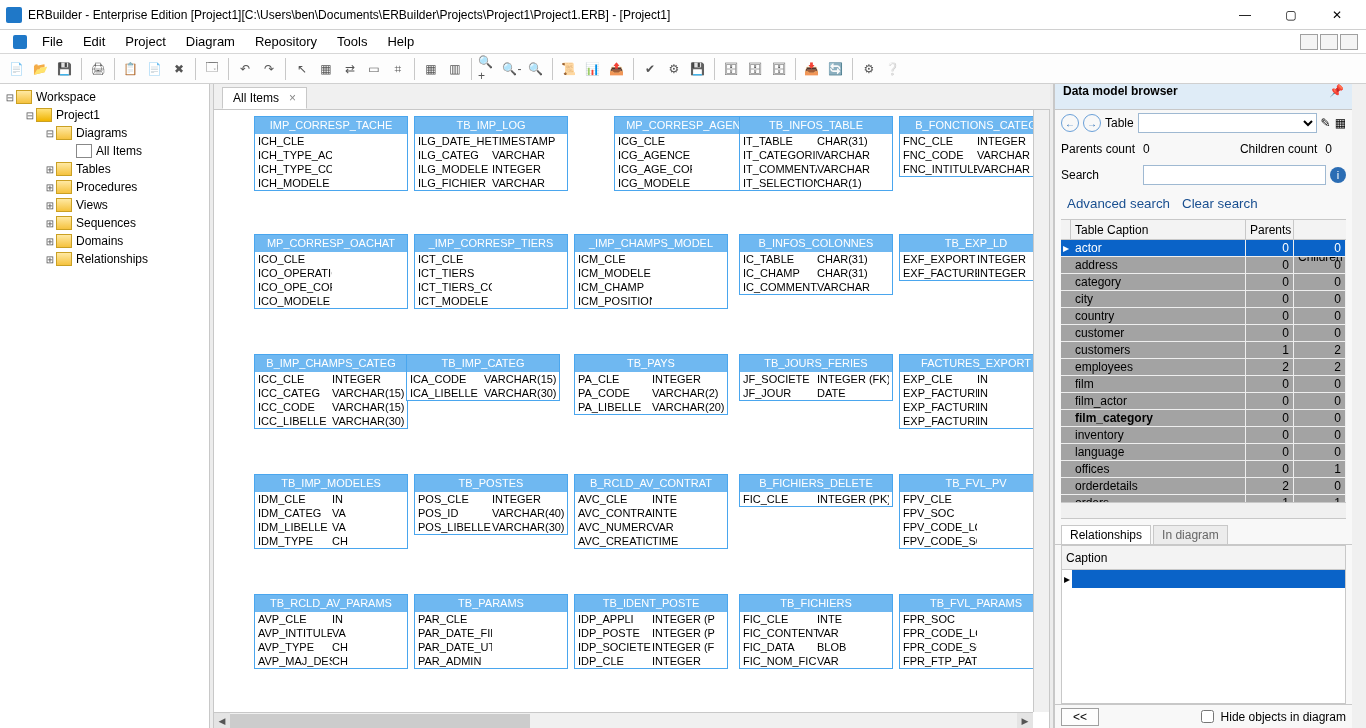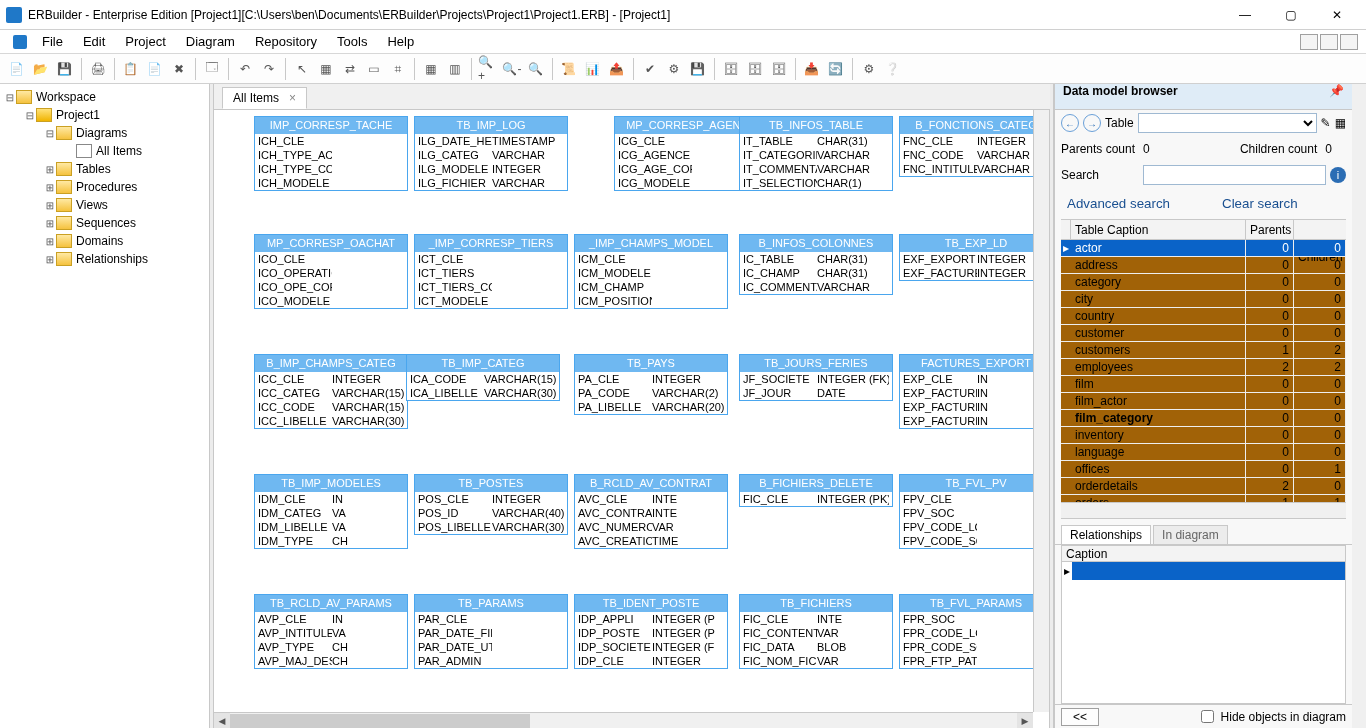--- a/index.html
+++ b/index.html
@@ -39,37 +39,37 @@
   .entity .row .c1 { flex:1; overflow:hidden;}
   .entity .row .c2 { width:72px; overflow:hidden;}
   .rpanel { width:298px; background:#f8f8f8; display:flex; flex-direction:column; border-left:1px solid #c8c8c8;}
   .rHeader { height:26px; display:flex; align-items:flex-start; padding:0 8px; background:#dfecf7; border-bottom:1px solid #c8c8c8; font-weight:600;}
   .rHeader .pin { margin-left:auto;}
   .rRow { display:flex; align-items:center; height:26px; padding:0 6px; gap:4px;}
   .navBtn { width:18px; height:18px; border:1px solid #6aa0d8; border-radius:9px; display:flex; align-items:center; justify-content:center; font-size:10px; color:#2b6db4;}
   .rLabel { font-size:12px;}
   .rVal { font-size:12px; margin-left:4px;}
   select,input[type=text]{ font-family:inherit; font-size:12px; border:1px solid #9fb9d2; background:#fff; height:20px; padding:0 4px;}
-  .rBtnRow { display:flex; padding:4px 6px; gap:40px;}
+  .rBtnRow { display:flex; padding:4px 6px; }
   .linkBtn { background:none; border:none; color:#194f90; padding:4px 6px; cursor:pointer;}
-  .grid { flex:0 0 300px; border-top:1px solid #c8c8c8; border-bottom:1px solid #c8c8c8; display:flex; flex-direction:column; background:#a16207; margin:0 6px; overflow:hidden;}
+  .grid { flex:0 0 300px; border-top:1px solid #c8c8c8; border-bottom:1px solid #c8c8c8; display:flex; flex-direction:column; background:#a3a3a3; margin:0 6px; overflow:hidden;}
   .grid .ghdr { display:flex; height:20px; background:#f3f3f3; border-bottom:1px solid #c8c8c8;}
   .ghdr .gh { border-right:1px solid #c8c8c8; padding:0 4px; display:flex; align-items:center;}
   .grid .grows { flex:1; overflow:hidden;}
   .grow { display:flex; height:17px; border-bottom:1px solid #eee;}
   .grow.sel { background:#0a63c8; color:#fff;}
   .grow .gc { border-right:1px solid #eee; padding:0 4px; display:flex; align-items:center;}
   .grow .ind { width:10px; display:flex; align-items:center; justify-content:center;}
   .gc.n { justify-content:flex-end;}
   .gscroll { height:16px; background:#f0f0f0; border-top:1px solid #c8c8c8;}
   .captionTabs { display:flex; height:22px; border-bottom:1px solid #c8c8c8; padding-left:6px; align-items:flex-end; margin-top:4px;}
   .captionTabs .ct { border:1px solid #c8c8c8; border-bottom:none; padding:2px 8px; background:#fff; margin-right:2px;}
   .captionTabs .ct.inactive { background:#ececec; color:#666;}
   .capGrid { flex:1; background:#fff; margin:0 6px; border:1px solid #c8c8c8; display:flex; flex-direction:column; overflow:hidden;}
-  .capGrid .chdr { height:16px; background:#f3f3f3; border-bottom:1px solid #c8c8c8; padding:0 4px; display:flex; align-items:center;}
+  .capGrid .chdr { height:24px; background:#f3f3f3; border-bottom:1px solid #c8c8c8; padding:0 4px; display:flex; align-items:center;}
   .capGrid .crow { height:18px; background:#0a63c8;}
   .footer { height:24px; display:flex; align-items:center; padding:0 6px; gap:8px; border-top:1px solid #c8c8c8;}
   .footer .fwdBtn { border:1px solid #a0a0a0; width:38px; height:18px; display:flex; align-items:center; justify-content:center; background:#fdfdfd;}
   .footer label { display:flex; align-items:center; gap:4px; margin-left:auto;}
 </style>
 </head>
 <body>
 
 <div class="titlebar">
   <div class="logo"></div>

